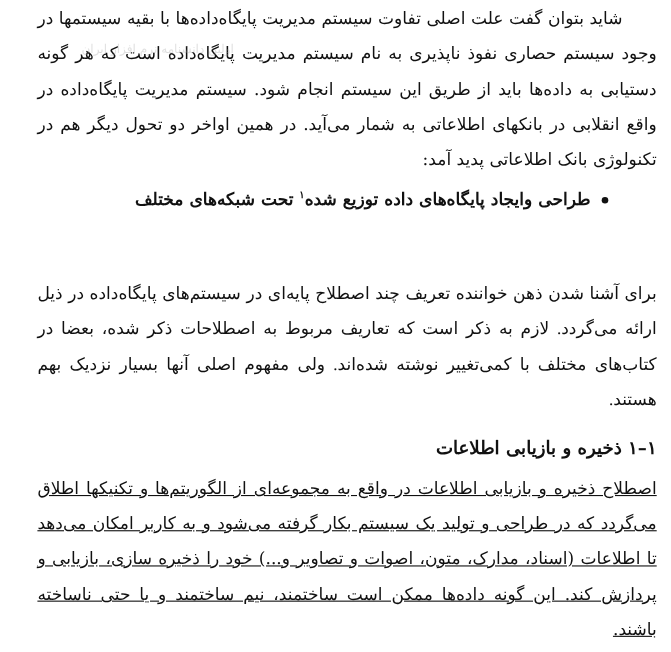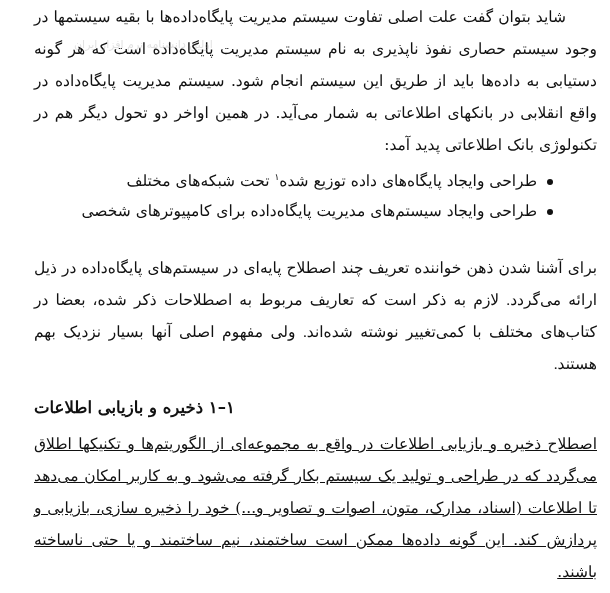--- a/index.html
+++ b/index.html
@@ -1,47 +1,43 @@
 <!DOCTYPE html>
 <html><head>
 <meta charset="utf-8">
 <style>
   html, body { margin:0; padding:0; background:#ffffff; }
   body { width:610px; height:593px; overflow:hidden; position:relative;
          font-family:"DejaVu Serif", "Liberation Serif", serif; color:#111; }
   .page { position:absolute; left:34px; top:0; width:563px; direction:rtl; text-align:justify; }
   .para { font-size:15.5px; line-height:32px; margin:0; text-align-last:right; }
   .p1 { position:absolute; top:1px; right:0; width:563px; text-indent:31px;margin-left:16px; }
-  .bullets { position:absolute; top:166px; right:0; width:563px; margin:0; padding:0; list-style:none; }
+  .bullets { position:absolute; top:166px; right:0; width:563px; margin:0; padding:0; list-style:none;font-weight:bold; }
   .bullets li { position:relative; font-size:15.5px; line-height:30px; padding-right:60px; text-align:right; }
   .bullets li .dot { position:absolute; right:44px; top:13px; width:6px; height:6px; background:#111; border-radius:50%; }
   .p2 { position:absolute; top:252px; right:0; width:563px;font-family:Liberation Serif, serif; }
-  .h1 { position:absolute; top:392px; right:0; width:563px; font-size:16.5px; font-weight:bold; line-height:32px; margin:0; text-align:left; }
+  .h1 { position:absolute; top:392px; right:0; width:563px; font-size:16.5px; font-weight:bold; line-height:32px; margin:0; text-align:right; }
   .p3 { position:absolute; top:428px; right:0; width:563px;text-decoration:underline; }
   sup { font-size:9px; vertical-align:super; line-height:0; }
   .watermark { position:absolute; left:4px; top:38px; direction:ltr; pointer-events:none; }
   .wm-main { font-family:"Liberation Sans", sans-serif; font-weight:bold; font-size:24px; letter-spacing:1px;
              color:rgba(170,170,170,0.35); display:block; line-height:24px; }
   .wm-sub { font-family:"DejaVu Sans", sans-serif; font-size:11px; color:rgba(170,170,170,0.35); display:block; direction:rtl; text-align:left; margin-left:70px; line-height:14px; }
 </style>
 </head>
 <body>
 
 <div class="page">
   <p class="para p1">شاید بتوان گفت علت اصلی تفاوت سیستم مدیریت پایگاه‌داده‌ها با بقیه سیستمها در وجود سیستم حصاری نفوذ ناپذیری به نام سیستم مدیریت پایگاه‌داده است که هر گونه دستیابی به داده‌ها باید از طریق این سیستم انجام شود. سیستم مدیریت پایگاه‌داده در واقع انقلابی در بانکهای اطلاعاتی به شمار می‌آید. در همین اواخر دو تحول دیگر هم در تکنولوژی بانک اطلاعاتی پدید آمد:</p>
 
   <ul class="bullets">
     <li>
       <span class="dot"></span>
       <span>طراحی وایجاد پایگاه‌های داده توزیع شده</span><sup>۱</sup><span> تحت شبکه‌های مختلف</span>
     </li>
-    <li>
-      <span class="dot"></span>
-      <span>طراحی وایجاد سیستم‌های مدیریت پایگاه‌داده برای کامپیوترهای شخصی</span>
-    </li>
   </ul>
 
   <p class="para p2">برای آشنا شدن ذهن خواننده تعریف چند اصطلاح پایه‌ای در سیستم‌های پایگاه‌داده در ذیل ارائه می‌گردد. لازم به ذکر است که تعاریف مربوط به اصطلاحات ذکر شده، بعضا در کتاب‌های مختلف با کمی‌تغییر نوشته شده‌اند. ولی مفهوم اصلی آنها بسیار نزدیک بهم هستند.</p>
 
   <h2 class="h1">۱–۱ ذخیره و بازیابی اطلاعات</h2>
 
   <p class="para p3">اصطلاح ذخیره و بازیابی اطلاعات در واقع به مجموعه‌ای از الگوریتم‌ها و تکنیکها اطلاق می‌گردد  که در طراحی و تولید یک سیستم بکار گرفته می‌شود و به کاربر امکان می‌دهد تا اطلاعات (اسناد، مدارک، متون، اصوات و تصاویر و...) خود را ذخیره سازی، بازیابی و پردازش کند. این گونه داده‌ها ممکن است ساختمند، نیم ساختمند و یا حتی ناساخته باشند.</p>
 </div>
 
 <div class="watermark">

